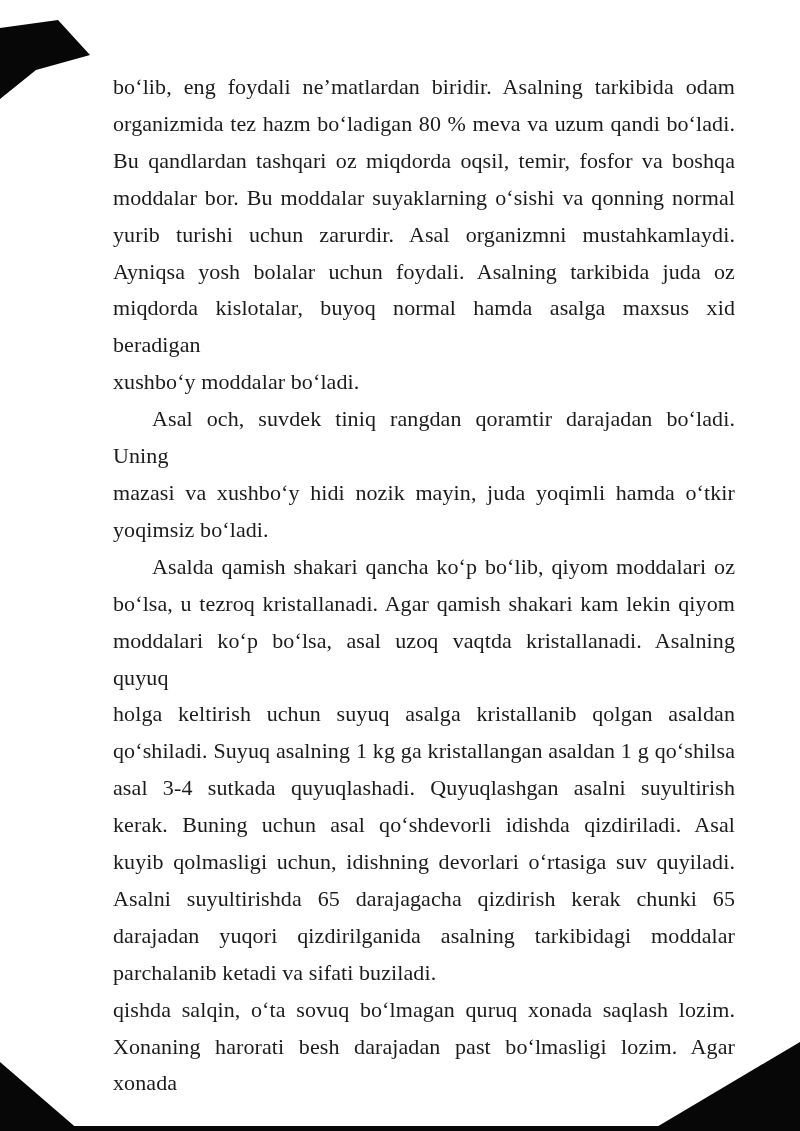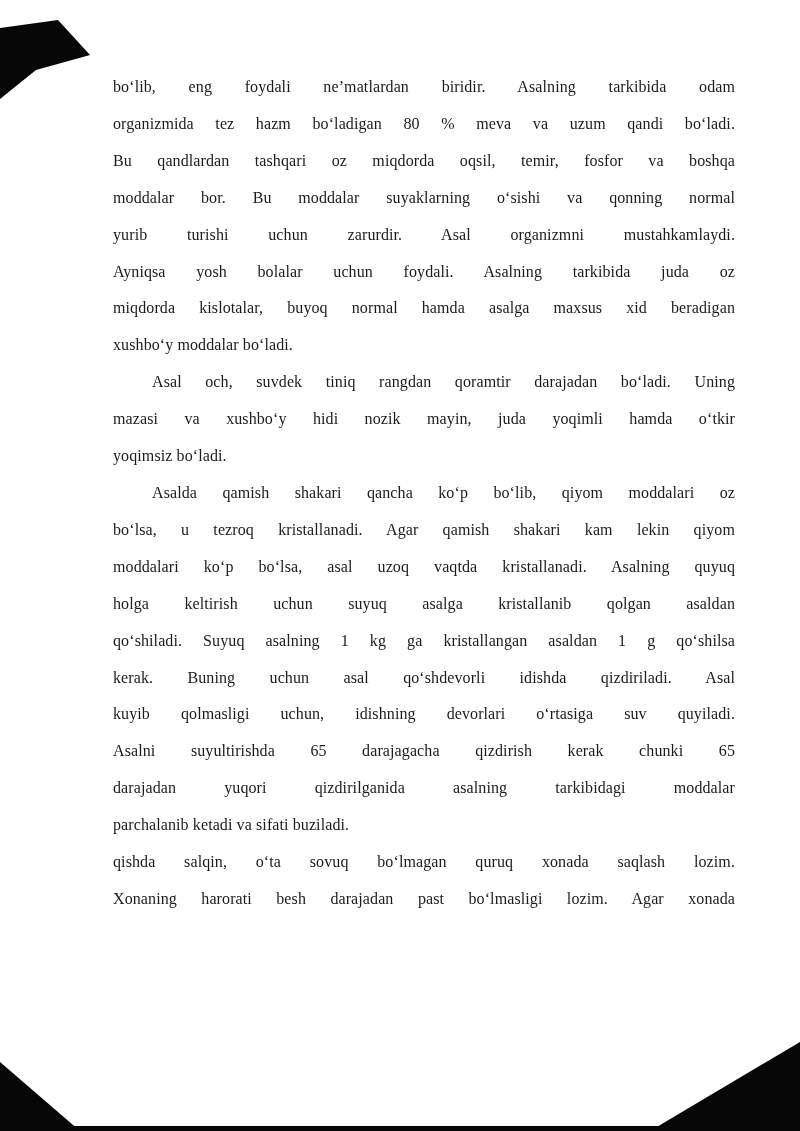--- a/index.html
+++ b/index.html
@@ -23,21 +23,21 @@
     left: 113px;
     top: 69px;
     width: 622px;
   }
   .paragraph {
     margin: 0;
     padding: 0;
   }
   .line {
     font-family: "Liberation Serif", "DejaVu Serif", serif;
-    font-size: 16px;
+    font-size: 22px;
     line-height: 36.9px;
     color: #1b1b1b;
     text-align: justify;
     text-align-last: justify;
     -moz-text-align-last: justify;
     letter-spacing: 0.1px;
   }
   .line.indent {
     text-indent: 39px;
   }
@@ -71,20 +71,21 @@
         <div class="line indent">Asal och, suvdek tiniq rangdan qoramtir darajadan bo‘ladi. Uning</div>
         <div class="line">mazasi va xushbo‘y hidi nozik mayin, juda yoqimli hamda o‘tkir</div>
         <div class="line para-end">yoqimsiz bo‘ladi.</div>
       </div>
       <div class="paragraph">
         <div class="line indent">Asalda qamish shakari qancha ko‘p bo‘lib, qiyom moddalari oz</div>
         <div class="line">bo‘lsa, u tezroq kristallanadi. Agar qamish shakari kam lekin qiyom</div>
         <div class="line">moddalari ko‘p bo‘lsa, asal uzoq vaqtda kristallanadi. Asalning quyuq</div>
         <div class="line">holga keltirish uchun suyuq asalga kristallanib qolgan asaldan</div>
         <div class="line">qo‘shiladi. Suyuq asalning 1 kg ga kristallangan asaldan 1 g qo‘shilsa</div>
+        <div class="line">asal 3-4 sutkada quyuqlashadi. Quyuqlashgan asalni suyultirish</div>
         <div class="line">kerak. Buning uchun asal qo‘shdevorli idishda qizdiriladi. Asal</div>
         <div class="line">kuyib qolmasligi uchun, idishning devorlari o‘rtasiga suv quyiladi.</div>
         <div class="line">Asalni suyultirishda 65 darajagacha qizdirish kerak chunki 65</div>
         <div class="line">darajadan yuqori qizdirilganida asalning tarkibidagi moddalar</div>
         <div class="line para-end">parchalanib ketadi va sifati buziladi.</div>
       </div>
       <div class="paragraph">
         <div class="line">qishda salqin, o‘ta sovuq bo‘lmagan quruq xonada saqlash lozim.</div>
         <div class="line">Xonaning harorati besh darajadan past bo‘lmasligi lozim. Agar xonada</div>
       </div>

